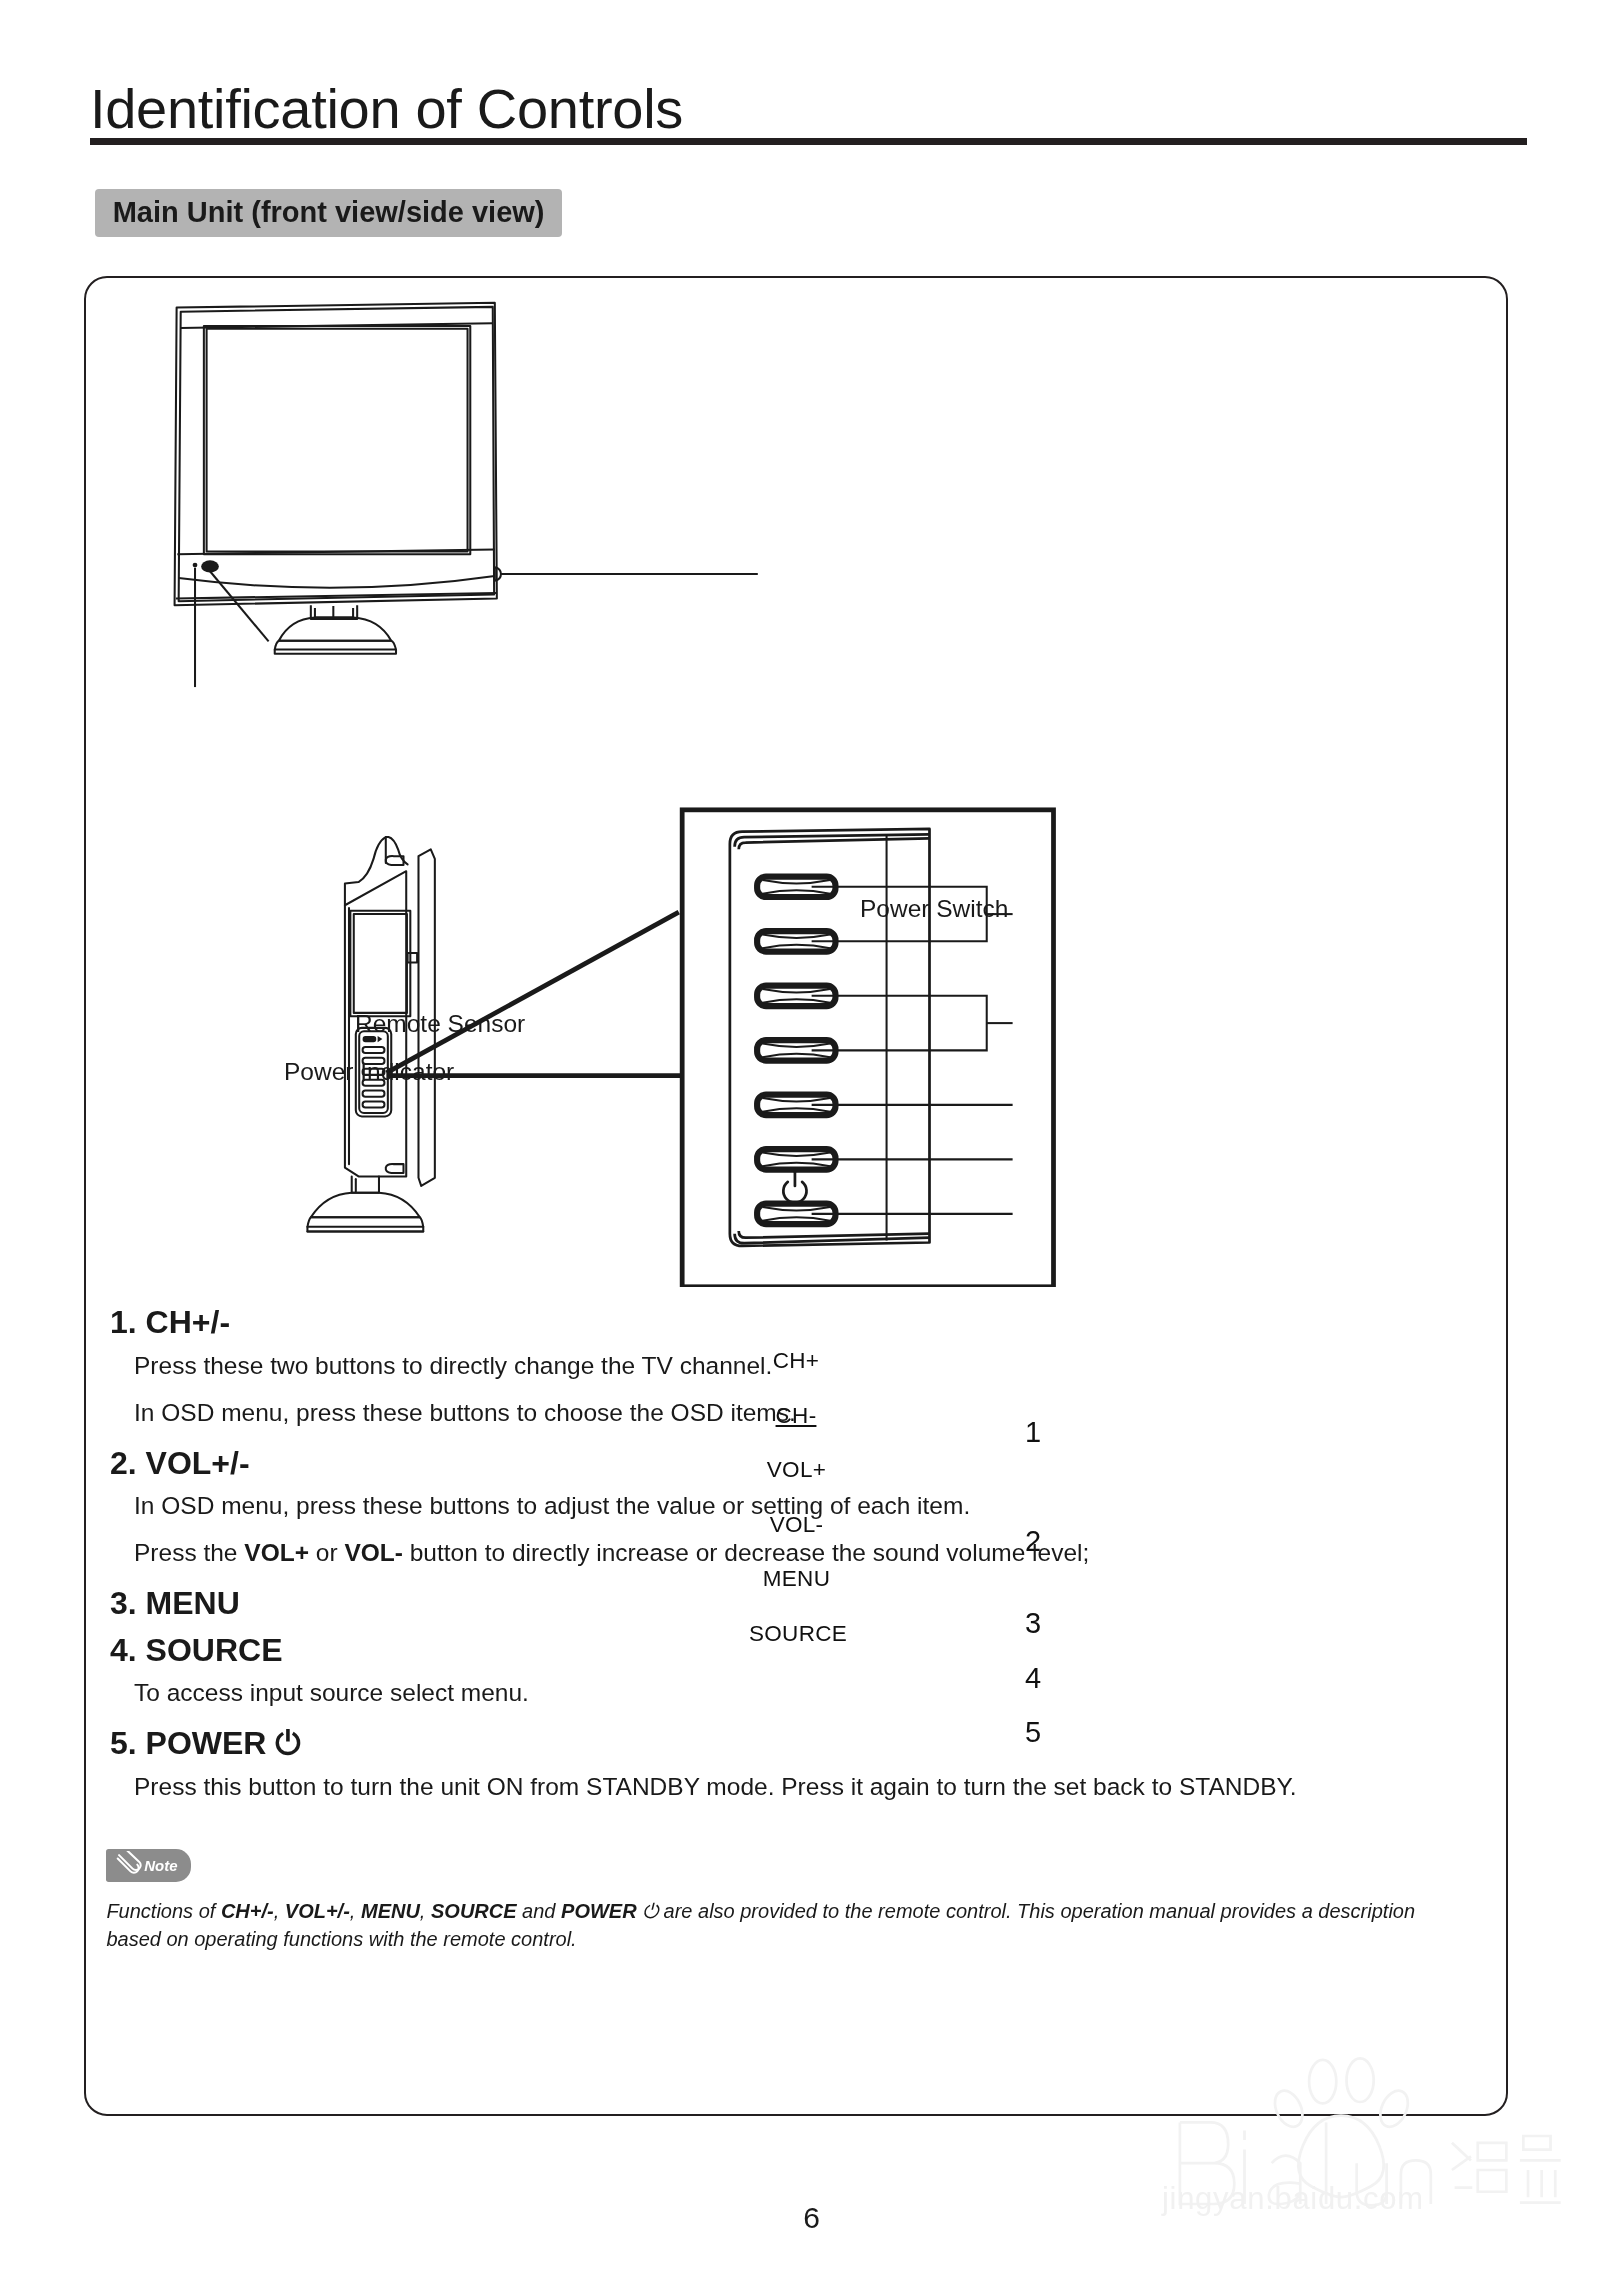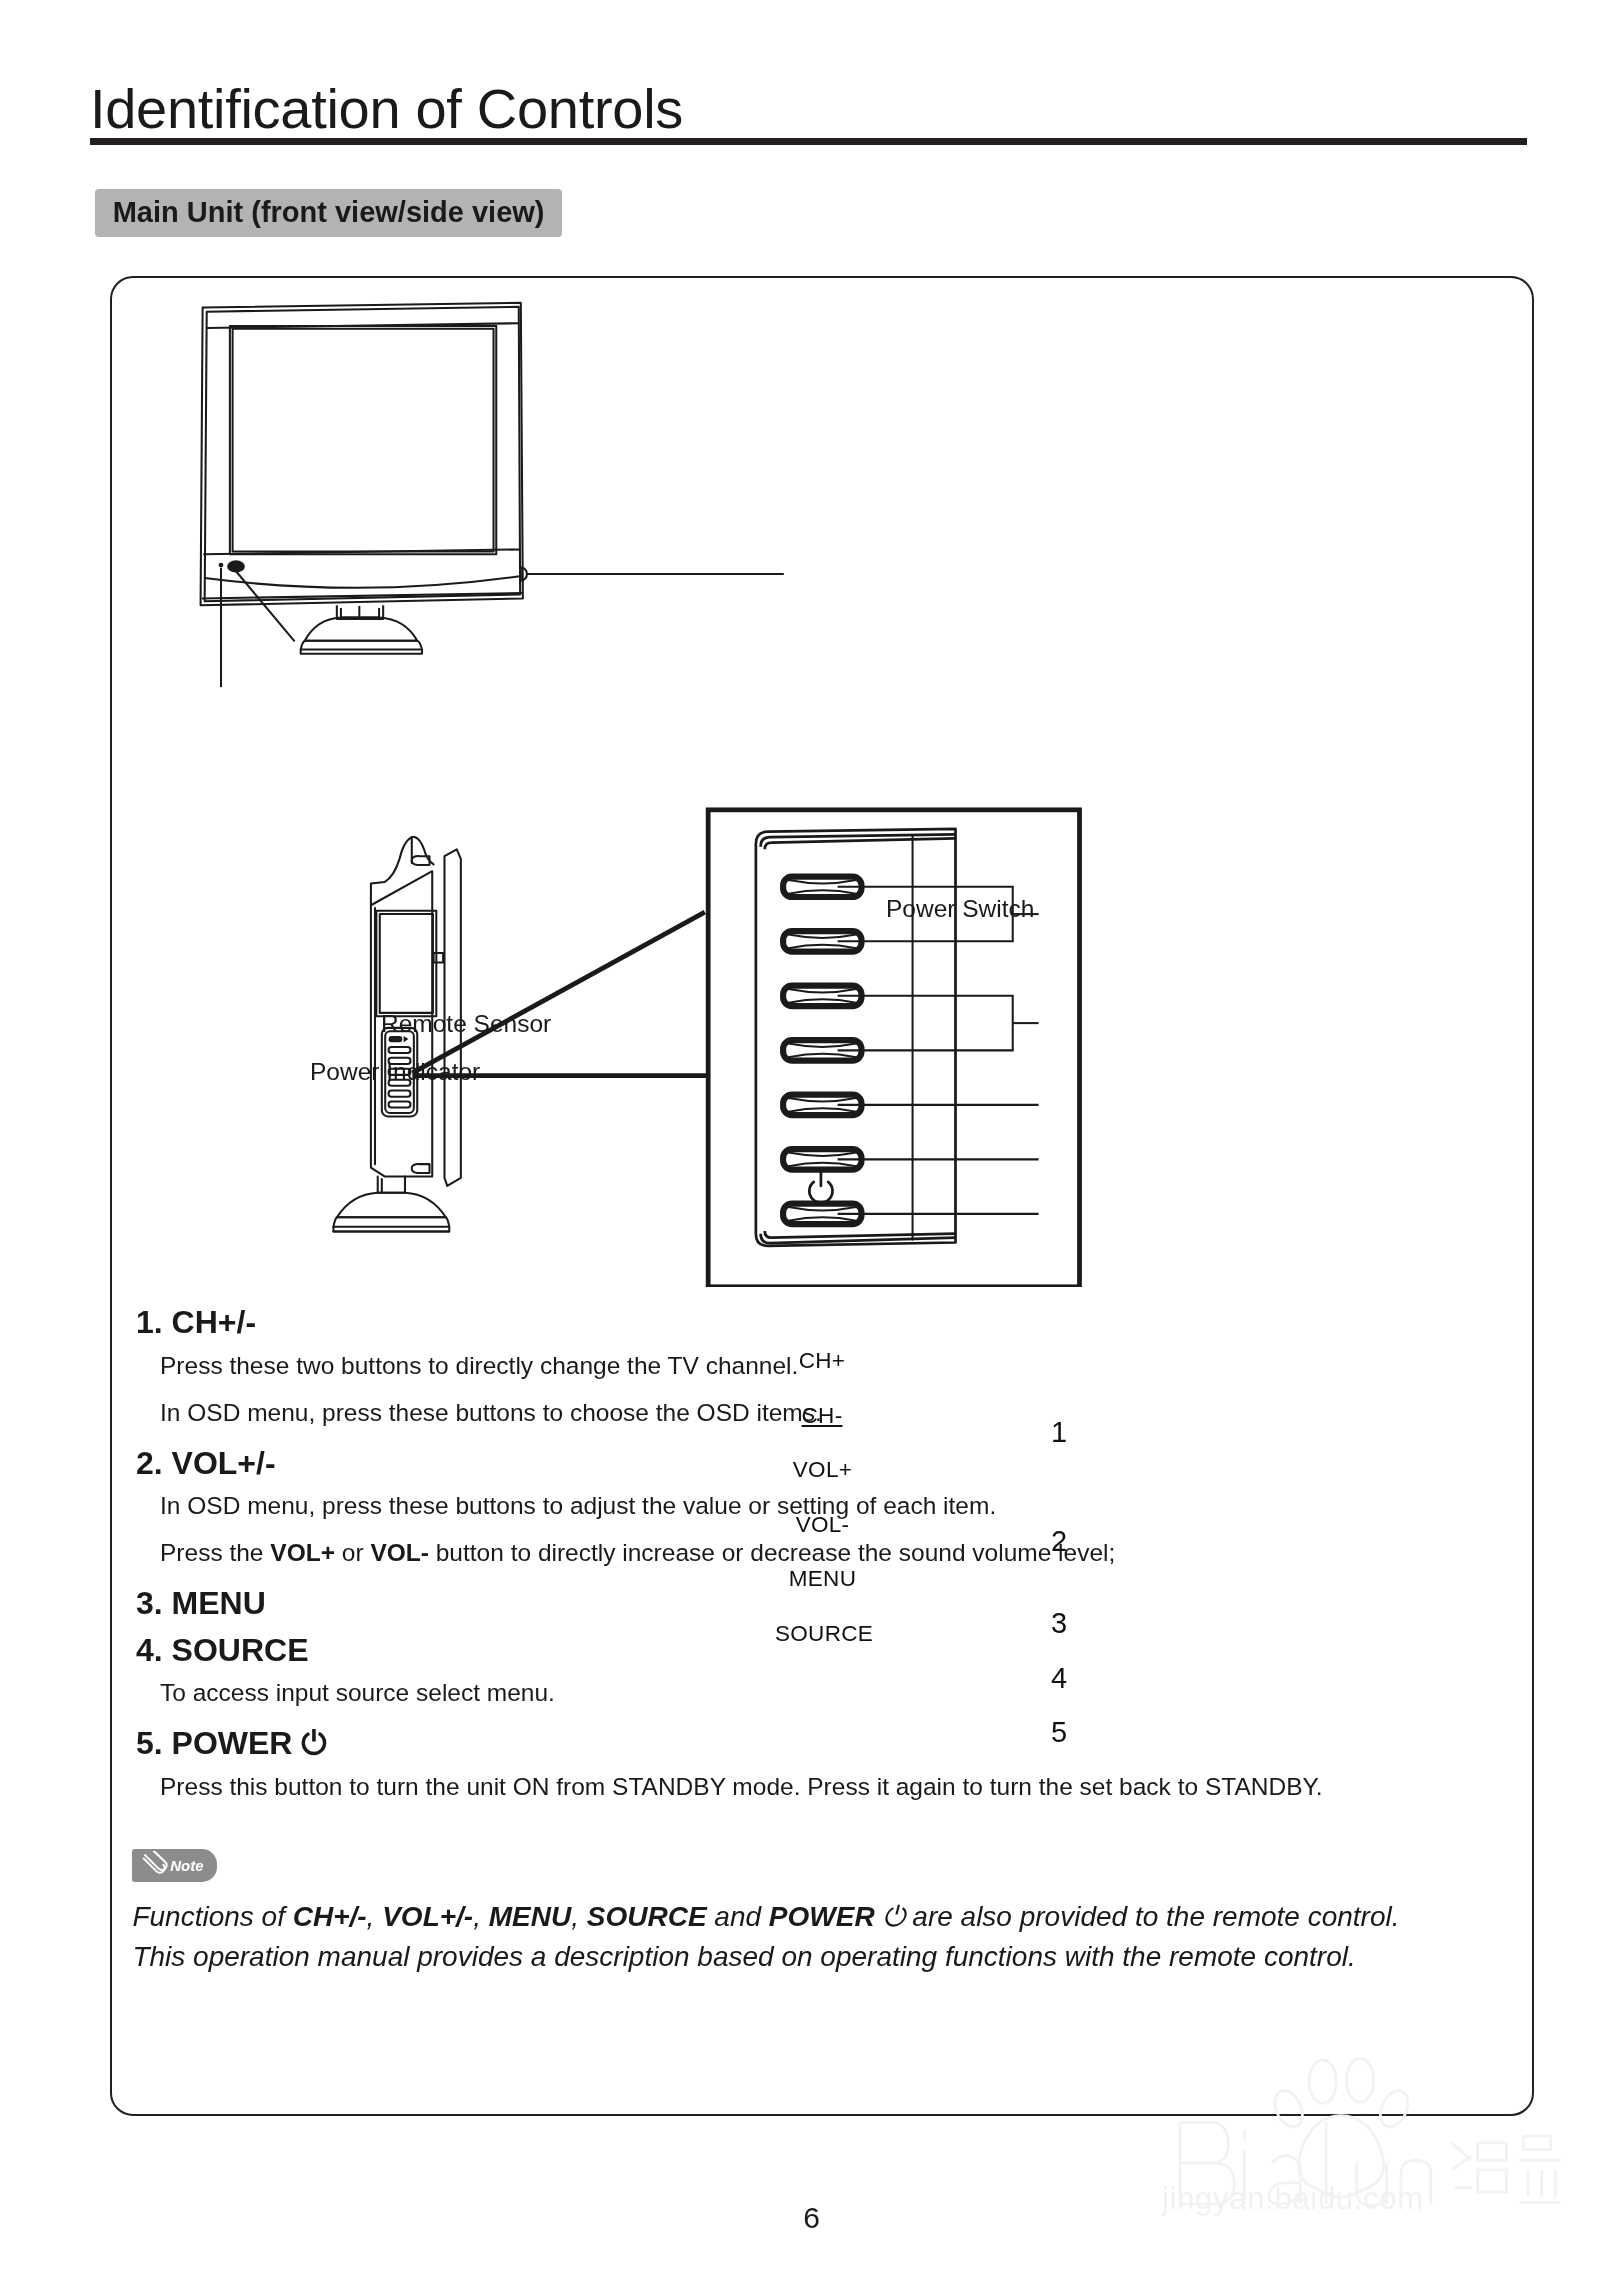--- a/index.html
+++ b/index.html
@@ -46,21 +46,21 @@
     padding: 6.8px 17.7px 8.2px 17.7px;
     font-size: 29px;
     font-weight: bold;
     color: #1a1a1a;
     white-space: nowrap;
   }
 
   
   #content-frame {
     position: absolute;
-    left: 110px;
+    left: 84px;
     top: 276px;
     width: 1424px;
     height: 1840px;
     border: 2px solid #231f20;
     border-radius: 23px;
     box-sizing: border-box;
   }
 
   
   #figure-area {
@@ -145,21 +145,21 @@
     position: relative;
     white-space: nowrap;
   }
   #note-badge .clip-icon {
     display: inline-block;
     vertical-align: -4.1px;
     margin-right: 2.7px;
   }
   #note-text {
     margin-top: 15px;
-    font-size: 28px;
+    font-size: 20px;
     font-style: italic;
     color: #1a1a1a;
     line-height: 1.42;
     max-width: 1322px;
   }
   #note-text b { font-weight: bold; font-style: italic; }
 
   
   #watermark {
     position: absolute;

